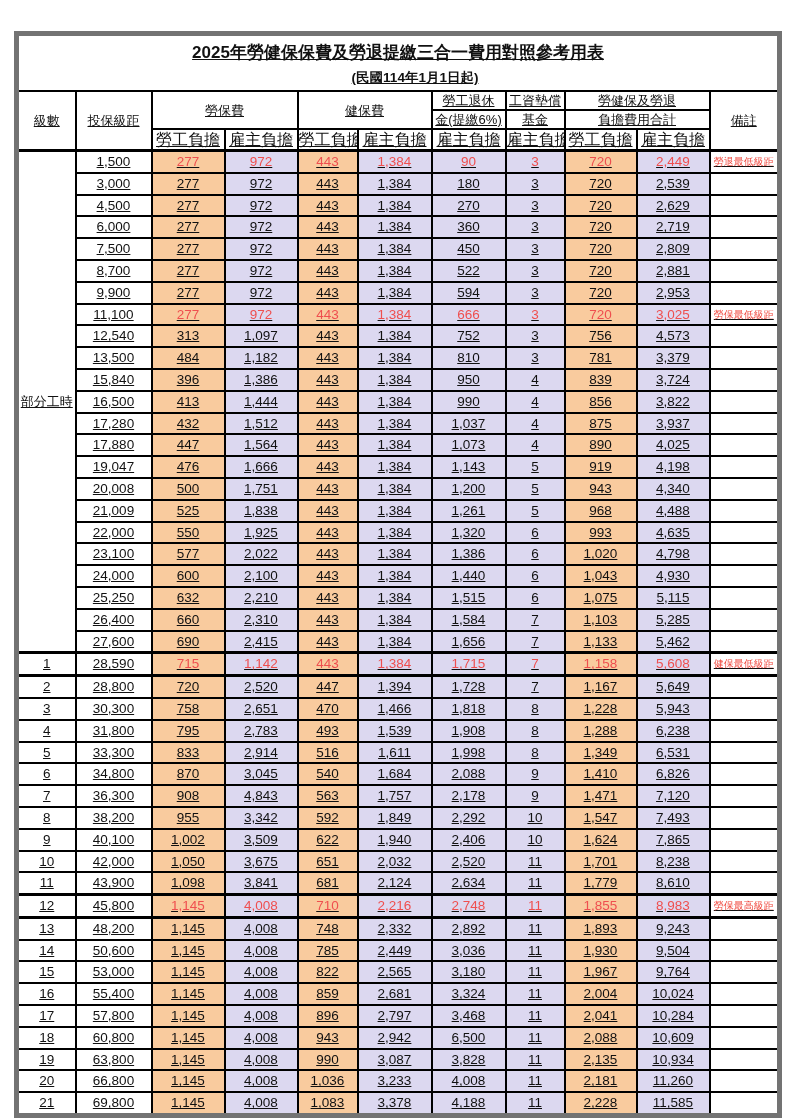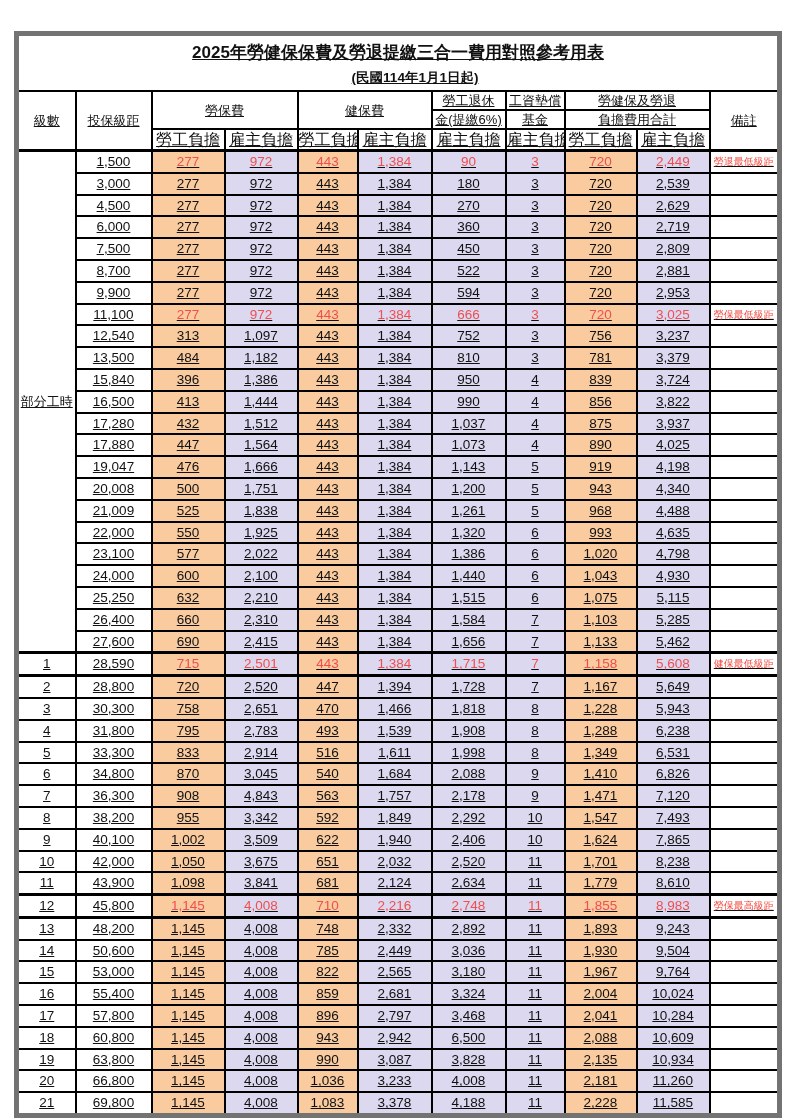--- a/index.html
+++ b/index.html
@@ -178,21 +178,21 @@
         </tr>
         <tr>
           <td class="c-amt">12,540</td>
           <td class="c-emp val">313</td>
           <td class="c-er val">1,097</td>
           <td class="c-emp val">443</td>
           <td class="c-er val">1,384</td>
           <td class="c-er val">752</td>
           <td class="c-er val">3</td>
           <td class="c-emp val">756</td>
-          <td class="c-er val">3,237</td>
+          <td class="c-er val">4,573</td>
           <td class="c-rm"></td>
         </tr>
         <tr>
           <td class="c-amt">13,500</td>
           <td class="c-emp val">484</td>
           <td class="c-er val">1,182</td>
           <td class="c-emp val">443</td>
           <td class="c-er val">1,384</td>
           <td class="c-er val">810</td>
           <td class="c-er val">3</td>
@@ -353,21 +353,21 @@
           <td class="c-er val">1,656</td>
           <td class="c-er val">7</td>
           <td class="c-emp val">1,133</td>
           <td class="c-er val">5,462</td>
           <td class="c-rm"></td>
         </tr>
         <tr class="red-row thick-row">
           <td class="c-lv">1</td>
           <td class="c-amt">28,590</td>
           <td class="c-emp val">715</td>
-          <td class="c-er val">2,501</td>
+          <td class="c-er val">1,142</td>
           <td class="c-emp val">443</td>
           <td class="c-er val">1,384</td>
           <td class="c-er val">1,715</td>
           <td class="c-er val">7</td>
           <td class="c-emp val">1,158</td>
           <td class="c-er val">5,608</td>
           <td class="c-rm">健保最低級距</td>
         </tr>
         <tr>
           <td class="c-lv">2</td>

